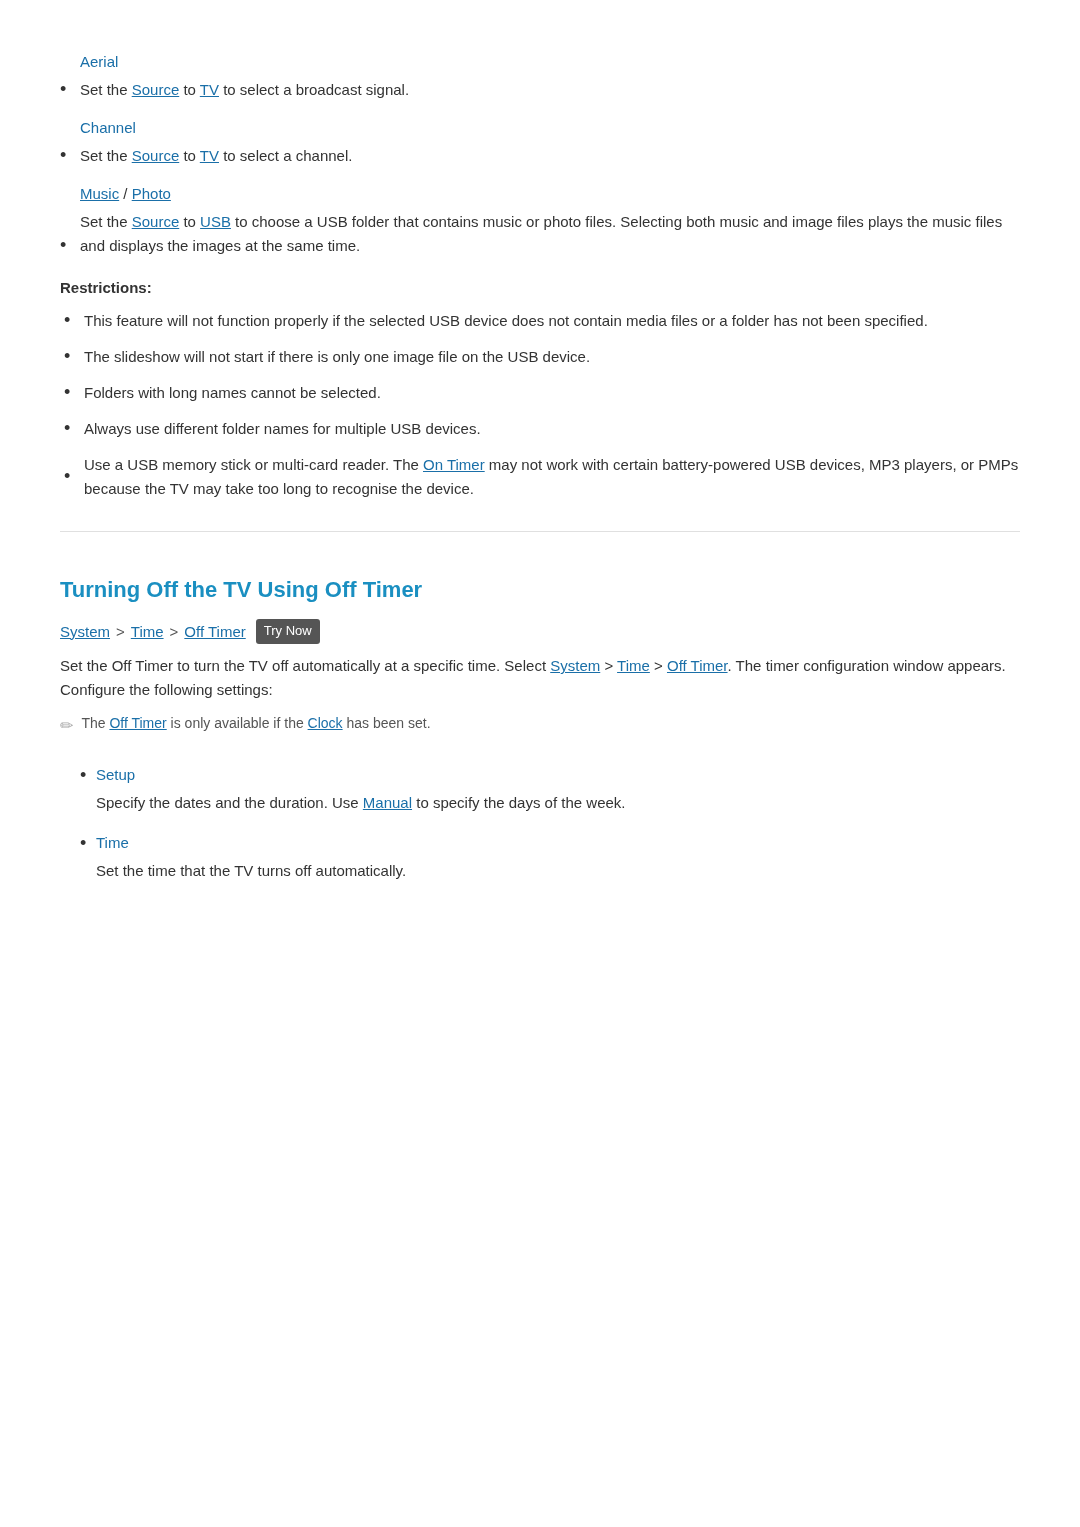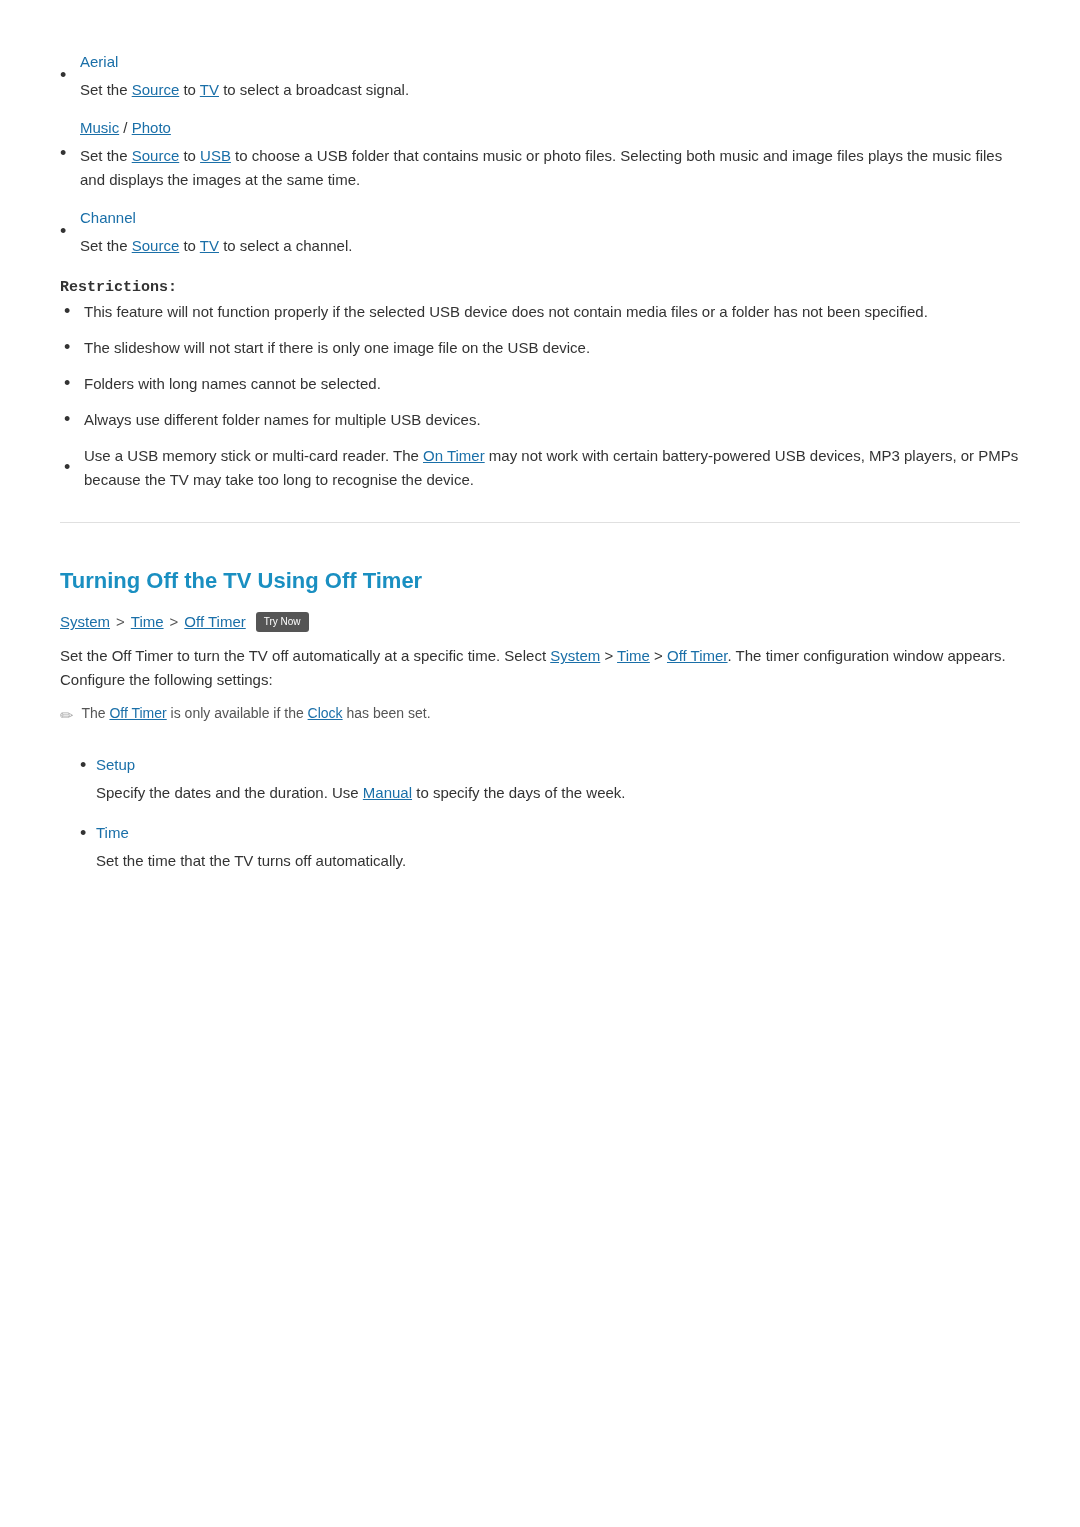--- a/index.html
+++ b/index.html
@@ -44,36 +44,36 @@
 
     .breadcrumb-line .chevron {
       color: #555;
       font-style: normal;
       margin: 0 2px;
     }
 
     .try-now-badge {
       background-color: #555;
       color: #fff;
-      font-size: 10px;
+      font-size: 13px;
       padding: 2px 8px;
       border-radius: 3px;
       margin-left: 6px;
       font-weight: normal;
     }
 
     .bullet-list {
       list-style: none;
       padding-left: 0;
       margin: 10px 0;
     }
 
     .bullet-list li {
       display: flex;
-      align-items: center;
+      align-items: flex-end;
       margin-bottom: 14px;
       padding-left: 20px;
       position: relative;
     }
 
     .bullet-list li::before {
       content: "•";
       position: absolute;
       left: 0;
       color: #333;
@@ -90,22 +90,21 @@
       font-weight: normal;
     }
 
     .bullet-list li .item-desc {
       margin-top: 4px;
       color: #333;
     }
 
     .restrictions-heading {
       font-weight: bold;
-      margin: 18px 0 0 0;
-      font-family: Liberation Mono, monospace;
+      margin: 18px 0 9px 0;
     }
 
     .restriction-list {
       list-style: none;
       padding-left: 0;
       margin: 0;
     }
 
     .restriction-list li {
       display: flex;
@@ -194,34 +193,34 @@
     <div class="item-content">
       <span class="item-label">Aerial</span>
       <div class="item-desc">
         Set the <span class="blue-link">Source</span> to <span class="blue-link">TV</span> to select a broadcast signal.
       </div>
     </div>
   </li>
 
   <li>
     <div class="item-content">
+      <span class="item-label">Channel</span>
+      <div class="item-desc">
+        Set the <span class="blue-link">Source</span> to <span class="blue-link">TV</span> to select a channel.
+      </div>
+    </div>
+  </li>
+
+  <li>
+    <div class="item-content">
       <span>
         <span class="blue-link">Music</span> / <span class="blue-link">Photo</span>
       </span>
       <div class="item-desc">
         Set the <span class="blue-link">Source</span> to <span class="blue-link">USB</span> to choose a USB folder that contains music or photo files. Selecting both music and image files plays the music files and displays the images at the same time.
-      </div>
-    </div>
-  </li>
-
-  <li>
-    <div class="item-content">
-      <span class="item-label">Channel</span>
-      <div class="item-desc">
-        Set the <span class="blue-link">Source</span> to <span class="blue-link">TV</span> to select a channel.
       </div>
     </div>
   </li>
 </ul>
 
 <div class="restrictions-heading">Restrictions:</div>
 
 <ul class="restriction-list">
   <li>
     <span>This feature will not function properly if the selected USB device does not contain media files or a folder has not been specified.</span>

